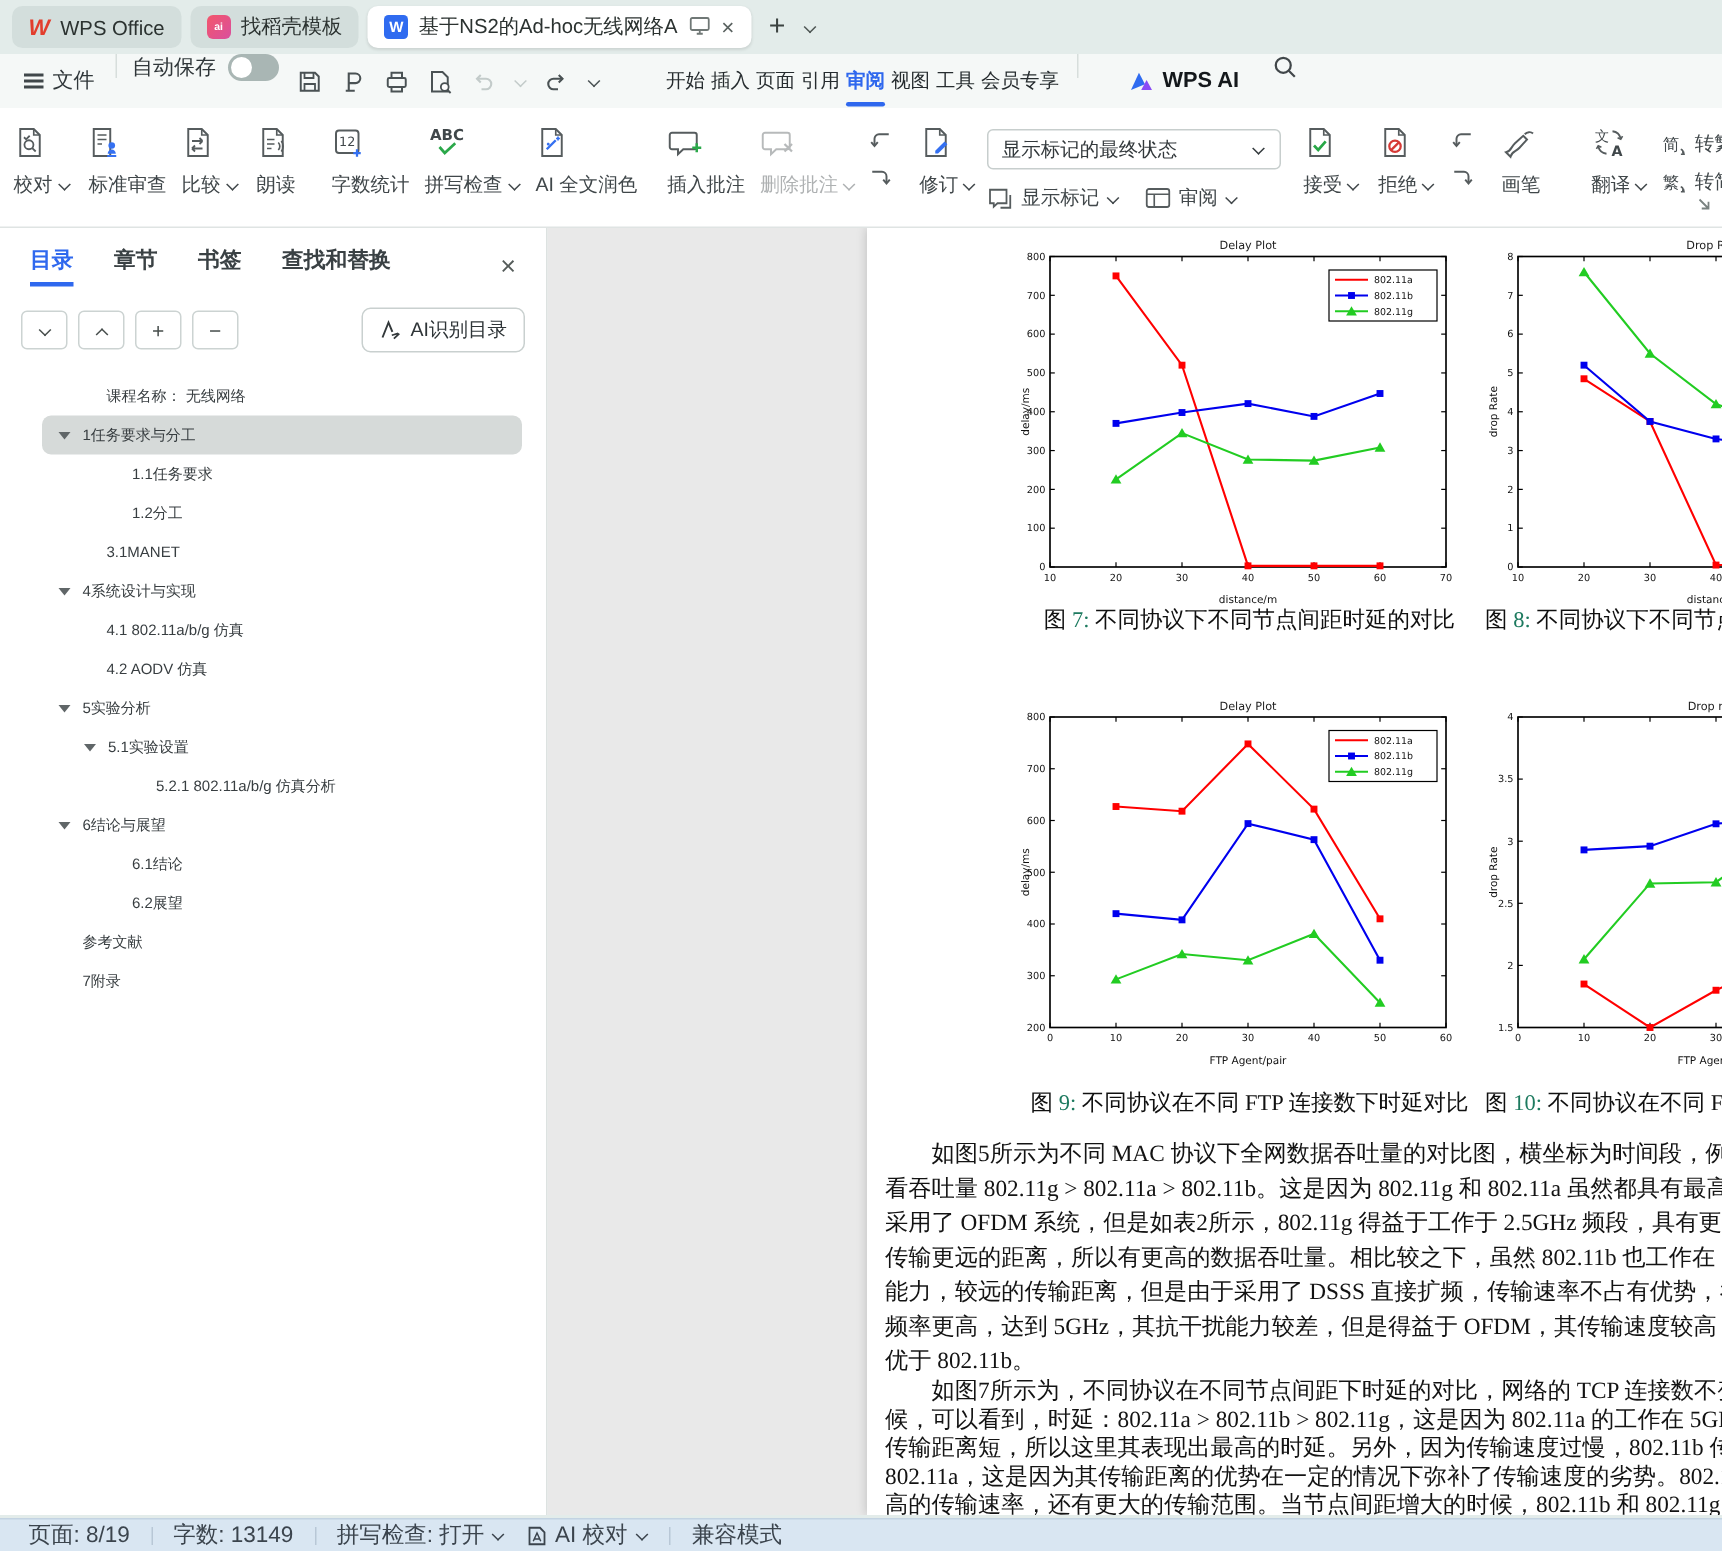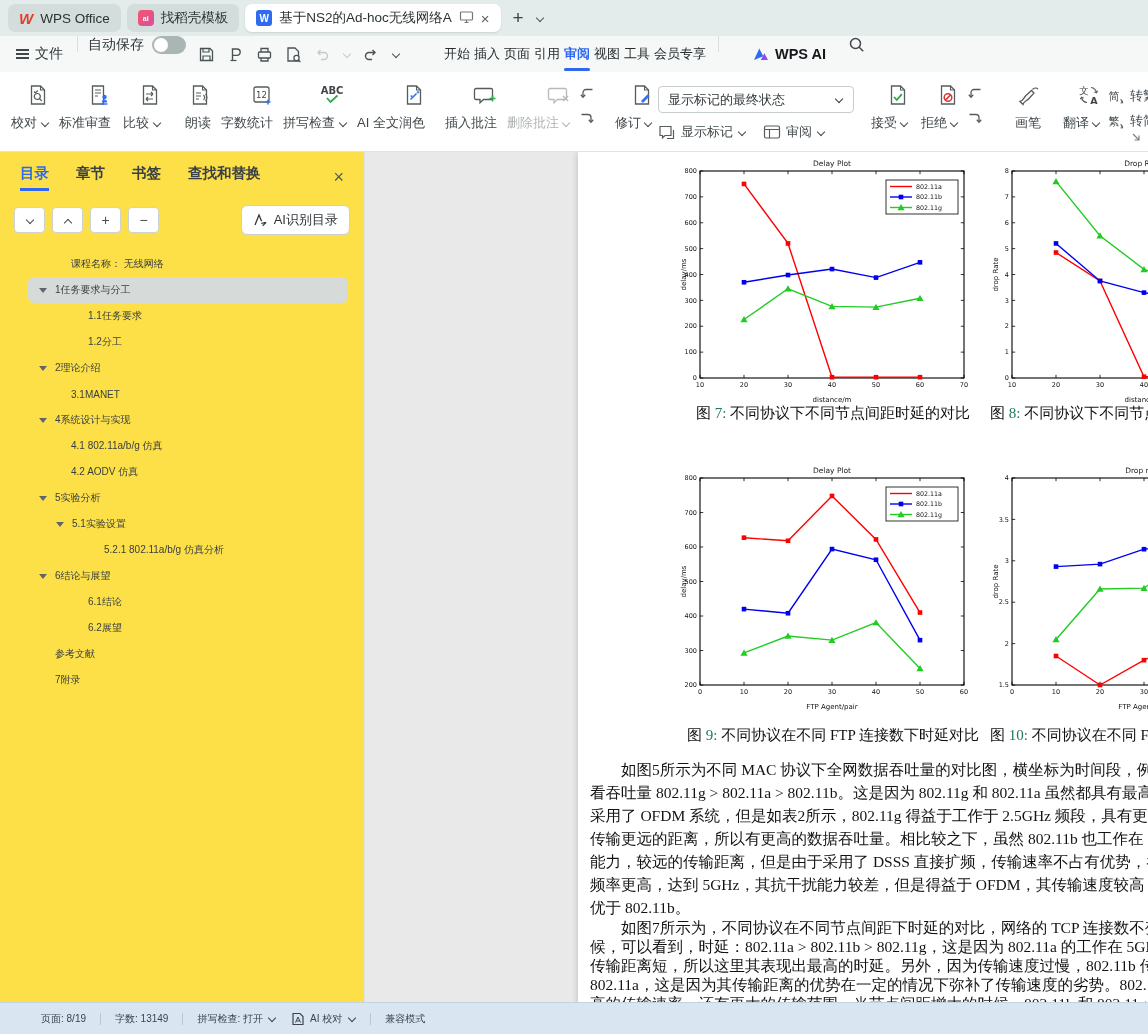--- a/index.html
+++ b/index.html
@@ -33,34 +33,34 @@
   .mtabs{display:flex;align-items:center;margin-left:42px;font-size:13px;color:#262c2f;}
   .mtab{position:relative;padding:7px 2px;}
   .mtab.active{color:#2f68ee;font-weight:bold;}
   .mtab.active::after{content:"";position:absolute;left:50%;transform:translateX(-50%);bottom:-1px;width:26px;height:3px;border-radius:2px;background:#2f68ee;}
   .wpsai{display:flex;align-items:center;gap:6px;font-weight:bold;font-size:14.5px;color:#14181b;margin-left:24px;}
   .searchbtn{margin-left:22px;color:#41474a;}
   
   .ribbon{position:absolute;left:0;top:72px;width:100%;height:80px;background:#ffffff;border-bottom:1px solid #dfe4e3;display:flex;align-items:stretch;padding:0 4px;box-sizing:border-box;}
   .rdiv{width:1px;background:#e6eae9;margin:12px 5px;}
   .rgroup{display:flex;align-items:flex-start;padding-top:7px;}
-  .rbtn{display:flex;flex-direction:column;align-items:flex-end;gap:6px;min-width:50px;padding:3px 5px 2px;background:none;border:0;font-family:inherit;font-size:13px;color:#40474a;white-space:nowrap;}
+  .rbtn{display:flex;flex-direction:column;align-items:flex-start;gap:6px;min-width:50px;padding:3px 5px 2px;background:none;border:0;font-family:inherit;font-size:13px;color:#40474a;white-space:nowrap;}
   .rbtn .lab{display:flex;align-items:center;gap:3px;}
   .rbtn.disabled{opacity:.42;}
   .ricon{height:26px;display:flex;align-items:center;justify-content:center;}
   .mini-col{display:flex;flex-direction:column;gap:9px;padding:6px 3px 0;}
   .mini{background:none;border:0;color:#565c5e;padding:0;height:16px;}
   .combo{height:25px;min-width:176px;border:1px solid #c7cecd;border-radius:4px;background:#fff;display:flex;align-items:center;justify-content:space-between;padding:0 9px;font-size:13px;color:#33393c;gap:10px;}
   .rg-right{display:flex;flex-direction:column;gap:10px;padding-top:7px;}
   .hrow{display:flex;align-items:center;gap:16px;}
   .hbtn{display:flex;align-items:center;gap:5px;background:none;border:0;font-family:inherit;font-size:13px;color:#40474a;padding:0;white-space:nowrap;}
   .cc-col{display:flex;flex-direction:column;gap:7px;padding-top:8px;}
   .collapse{position:absolute;right:6px;bottom:4px;color:#7a8281;}
   
-  .sidebar{position:absolute;left:0;top:152px;width:365px;bottom:24px;background:#fde047;border-right:1px solid #dde2e1;box-sizing:border-box;}
+  .sidebar{position:absolute;left:0;top:152px;width:365px;bottom:24px;background:#ffffff;border-right:1px solid #dde2e1;box-sizing:border-box;}
   .side-tabs{display:flex;align-items:center;gap:27px;padding:12px 20px 8px;font-size:14.5px;color:#3a4144;}
   .stab{padding-bottom:5px;border-bottom:3px solid transparent;font-weight:bold;}
   .stab.active{color:#2f68ee;font-weight:bold;border-bottom-color:#2f68ee;}
   .side-close{margin-left:auto;font-size:18px;color:#555c5a;}
   .side-controls{display:flex;align-items:center;gap:7px;padding:6px 14px 2px;}
   .sq{width:31px;height:26px;background:#fff;border:1px solid #ccd3d2;border-radius:4px;display:flex;align-items:center;justify-content:center;color:#474e4c;font-size:14px;}
   .ai-btn{margin-left:auto;height:30px;background:#fff;border:1px solid #c9d0cf;border-radius:6px;display:flex;align-items:center;gap:6px;padding:0 11px;font-size:13px;color:#2e3437;}
   .toc{margin-top:14px;font-size:10px;color:#383e41;}
   .toc-item{height:26px;display:flex;align-items:center;box-sizing:border-box;}
   .tarr{width:16px;flex:none;display:flex;align-items:center;}
@@ -73,21 +73,21 @@
   .page{position:absolute;left:213px;top:0;width:1200px;height:100%;background:#fff;box-shadow:0 0 7px rgba(0,0,0,.20);}
   .chart{position:absolute;}
   .caption{position:absolute;font-family:"Liberation Serif","DejaVu Serif",serif;font-size:15px;color:#101010;white-space:nowrap;}
   .cap-num{color:#1d7a5f;}
   .para{position:absolute;left:12px;width:1150px;font-family:"Liberation Serif","DejaVu Serif",serif;font-size:15.5px;color:#131313;}
   .para div{white-space:nowrap;overflow:visible;}
   .p1 div{height:23px;line-height:23px;}
   .p2 div{height:19px;line-height:19px;}
   .ind{text-indent:31px;}
   
-  .statusbar{position:absolute;left:0;bottom:0;width:100%;height:32px;background:#d9e6f2;border-top:1px solid #c3d3e2;display:flex;align-items:center;padding-left:41px;box-sizing:border-box;font-size:10px;color:#3b444d;gap:14px;}
+  .statusbar{position:absolute;left:0;bottom:0;width:100%;height:22px;background:#d9e6f2;border-top:1px solid #c3d3e2;display:flex;align-items:center;padding-left:19px;box-sizing:border-box;font-size:15px;color:#3b444d;gap:14px;}
   .sb-sep{width:1px;height:12px;background:#b8c7d6;}
   .sb-item{display:flex;align-items:center;gap:5px;white-space:nowrap;}
   svg{flex:none;}
 </style>
 </head>
 <body>
 
 <div class="window">
 
   <div class="tabbar">
@@ -509,24 +509,20 @@
           <span class="tarr show"></span>
           <span class="toc-label">1任务要求与分工</span>
         </div>
       <div class="toc-item lv2">
           <span class="tarr"></span>
           <span class="toc-label">1.1任务要求</span>
         </div>
       <div class="toc-item lv2">
           <span class="tarr"></span>
           <span class="toc-label">1.2分工</span>
-        </div>
-      <div class="toc-item lv0">
-          <span class="tarr show"></span>
-          <span class="toc-label">2理论介绍</span>
         </div>
       <div class="toc-item lv1">
           <span class="tarr"></span>
           <span class="toc-label">3.1MANET</span>
         </div>
       <div class="toc-item lv0">
           <span class="tarr show"></span>
           <span class="toc-label">4系统设计与实现</span>
         </div>
       <div class="toc-item lv1">

